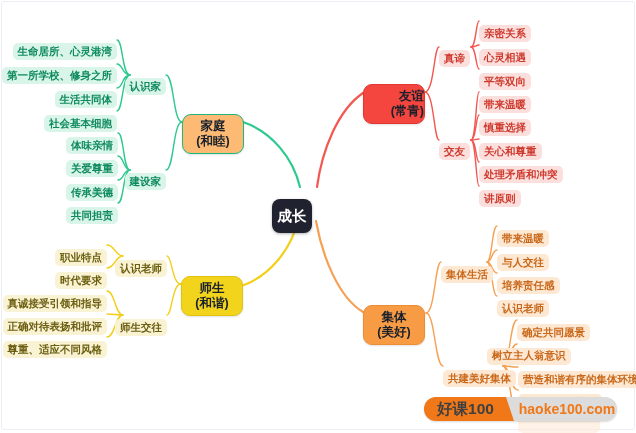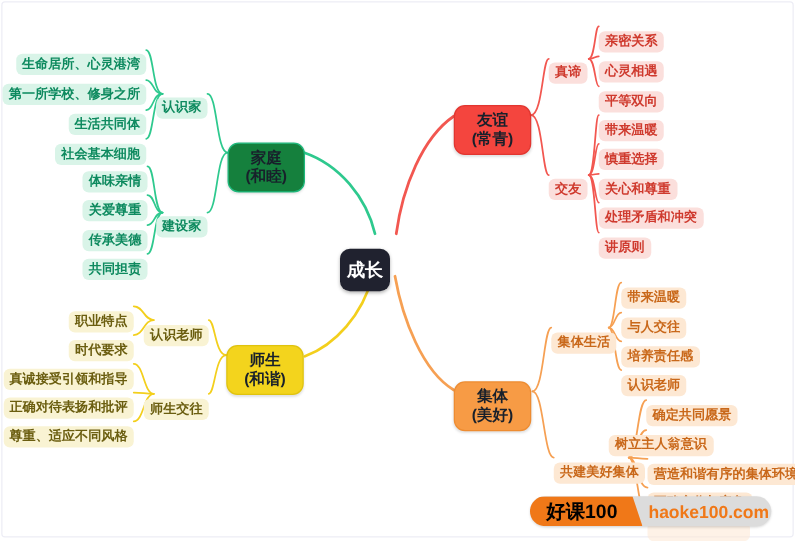--- a/index.html
+++ b/index.html
@@ -24,41 +24,41 @@
     font-weight:bold;font-size:12.5px;line-height:15px;color:#18202b;
     box-shadow:0 1px 2px rgba(0,0,0,0.12);
   }
   .center-node{
     left:272px;top:187px;width:40px;height:34px;border-radius:8px;
     background:#20222f;color:#ffffff;font-weight:bold;font-size:14.5px;
     display:flex;align-items:center;justify-content:center;
     box-shadow:0 1px 3px rgba(0,0,0,0.3);z-index:3;
   }
   
-  .g-main{background:#15803d;border:1px solid #1db87b;}
+  .g-main{background:#fdba74;border:1px solid #1db87b;}
   .g-leaf{background:#d9f4e8;color:#0e8a5f;}
   .r-main{background:#f4453e;border:1px solid #e23630;}
   .r-leaf{background:#fbdfdc;color:#cf3a2e;}
   .y-main{background:#f3d41d;border:1px solid #e0c30e;}
   .y-leaf{background:#f9f3d3;color:#6b5e10;}
   .o-main{background:#f79b45;border:1px solid #ee8c31;}
   .o-leaf{background:#fde8d3;color:#c9681a;}
   .hidden-pill{background:#fde8d3;opacity:.55;width:82px;height:16px;border-radius:5px;z-index:1;}
   
   .watermark{
     position:absolute;left:424px;top:397px;width:193px;height:24px;
     border-radius:12px;overflow:hidden;background:#dcdcdc;z-index:10;
     box-shadow:0 1px 2px rgba(0,0,0,0.15);
   }
   .wm-orange{
     position:absolute;left:0;top:0;bottom:0;width:93px;background:#f07818;
     clip-path:polygon(0 0,82px 0,90px 100%,0 100%);
     display:flex;align-items:center;justify-content:center;
   }
-  .wm-brand{color:#000000;font-weight:bold;font-size:15.5px;padding-right:10px;}
+  .wm-brand{color:#404040;font-weight:bold;font-size:15.5px;padding-right:10px;}
   .wm-site{
     position:absolute;left:93px;right:0;top:0;bottom:0;
     display:flex;align-items:center;justify-content:center;
     color:#f07818;font-weight:bold;font-size:14px;
   }
 </style>
 </head>
 <body>
 
 <div class="frame"></div>
@@ -138,21 +138,21 @@
 <div class="node leaf g-leaf" style="right:519px;top:31px;">生命居所、心灵港湾</div>
 <div class="node leaf g-leaf" style="right:519px;top:55px;">第一所学校、修身之所</div>
 <div class="node leaf g-leaf" style="right:519px;top:79px;">生活共同体</div>
 <div class="node leaf g-leaf" style="right:519px;top:103px;text-align:center;">社会基本细胞</div>
 <div class="node leaf g-leaf" style="right:470px;top:161px;">建设家</div>
 <div class="node leaf g-leaf" style="right:518px;top:125px;">体味亲情</div>
 <div class="node leaf g-leaf" style="right:518px;top:148px;">关爱尊重</div>
 <div class="node leaf g-leaf" style="right:518px;top:172px;">传承美德</div>
 <div class="node leaf g-leaf" style="right:518px;top:195px;">共同担责</div>
 
-<div class="node main r-main" style="left:363px;top:72px;">
+<div class="node main r-main" style="left:363px;top:72px;align-items:flex-end;">
   <div>友谊</div>
   <div>(常青)</div>
 </div>
 <div class="node leaf r-leaf" style="left:439px;top:38px;">真谛</div>
 <div class="node leaf r-leaf" style="left:479px;top:13px;">亲密关系</div>
 <div class="node leaf r-leaf" style="left:479px;top:37px;">心灵相遇</div>
 <div class="node leaf r-leaf" style="left:479px;top:61px;">平等双向</div>
 <div class="node leaf r-leaf" style="left:439px;top:131px;">交友</div>
 <div class="node leaf r-leaf" style="left:479px;top:84px;">带来温暖</div>
 <div class="node leaf r-leaf" style="left:479px;top:107px;">慎重选择</div>

